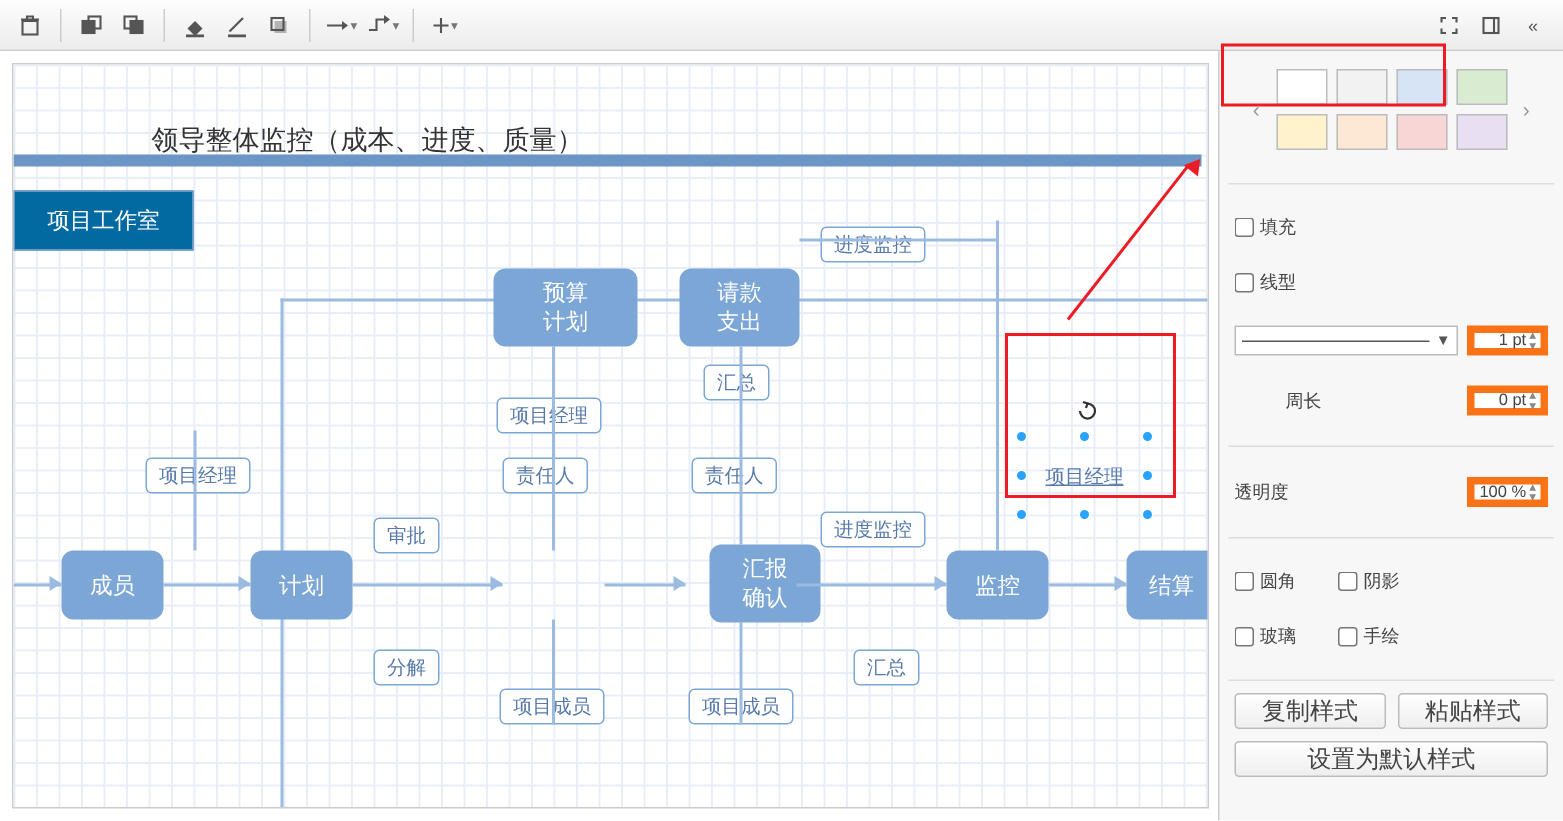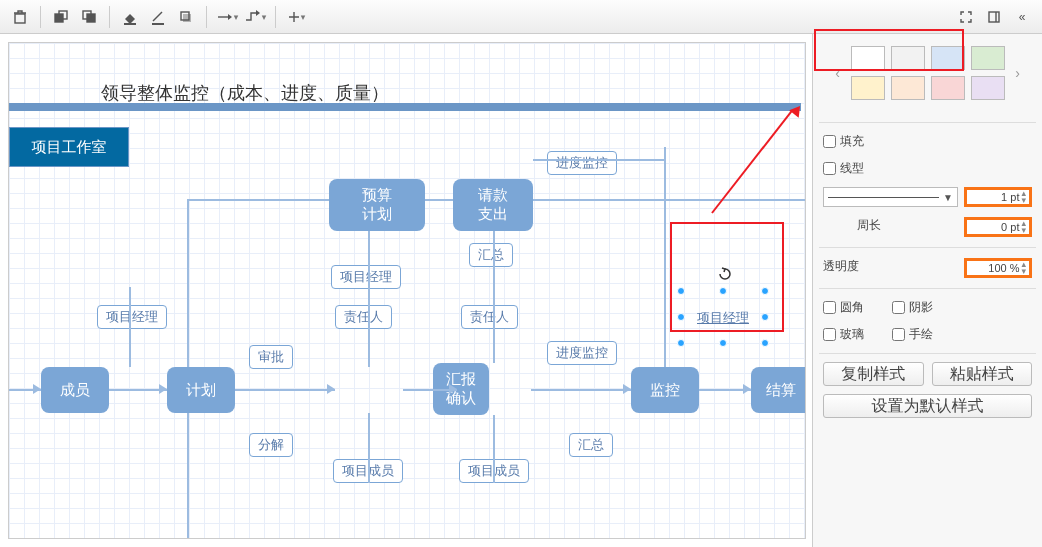--- a/index.html
+++ b/index.html
@@ -61,25 +61,25 @@
 .tabs { display:flex; border-bottom:1px solid #ddd; }
 .tab { flex:1; text-align:center; padding:7px 0; background:#f7f7f7; cursor:pointer; border-right:1px solid #ddd; }
 .tab:last-child { border-right:none; }
 .tab.active { background:#e3e3e3; }
 
 .swatch-row { display:flex; align-items:center; justify-content:center; gap:6px; padding:12px 4px 6px; }
 .swatch { width:34px; height:24px; border:1px solid #bbb; cursor:pointer; }
 .nav-arrow { width:14px; color:#999; cursor:pointer; text-align:center; font-size:14px; }
 
 .panel-body { padding:8px 10px; }
-.prop-row { display:flex; align-items:flex-start; margin:10px 0; gap:6px; }
+.prop-row { display:flex; align-items:center; margin:20px 0; gap:6px; }
 .prop-row label { display:flex; align-items:center; gap:4px; }
 .prop-row input[type="checkbox"] { margin:0; }
 .spacer-flex { flex:1; }
-.num-box { width:68px; height:20px; border:3px solid #f97316; background:#fff; font-size:11px; text-align:right; padding:0 3px; display:flex; align-items:center; justify-content:flex-end; }
+.num-box { width:54px; height:20px; border:5px solid #f97316; background:#fff; font-size:11px; text-align:right; padding:0 3px; display:flex; align-items:center; justify-content:flex-end; }
 .line-style { flex:1; height:20px; border:1px solid #bbb; background:#fff; display:flex; align-items:center; padding:0 4px; }
 .line-style .line-preview { flex:1; height:1px; background:#555; }
 .line-style .dd { margin-left:4px; color:#555; font-size:10px; }
 .hr { height:1px; background:#ddd; margin:8px -4px; }
 
 .btn-row { display:flex; gap:8px; margin-top:8px; }
 .btn { flex:1; height:24px; border:1px solid #bbb; background:linear-gradient(#fff,#eee); border-radius:3px; display:flex; align-items:center; justify-content:center; cursor:pointer; font-size:16px; }
 .btn-wide { width:100%; }
 
 
@@ -186,21 +186,21 @@
   <div class="label-box" style="left:88px; top:262px;">项目经理</div>
   <div class="label-box" style="left:322px; top:222px;">项目经理</div>
   <div class="label-box" style="left:326px; top:262px;">责任人</div>
   <div class="label-box" style="left:452px; top:262px;">责任人</div>
   <div class="label-box" style="left:460px; top:200px;">汇总</div>
   <div class="label-box" style="left:240px; top:302px;">审批</div>
   <div class="label-box" style="left:538px; top:298px;">进度监控</div>
 
   <div class="node" style="left:32px; top:324px; width:68px; height:46px;">成员</div>
   <div class="node" style="left:158px; top:324px; width:68px; height:46px;">计划</div>
-  <div class="node" style="left:424px; top:320px; width:56px; height:52px; white-space:pre-line;">汇报
+  <div class="node" style="left:464px; top:320px; width:74px; height:52px; white-space:pre-line;">汇报
 确认</div>
   <div class="node" style="left:622px; top:324px; width:68px; height:46px;">监控</div>
   <div class="node" style="left:742px; top:324px; width:60px; height:46px; border-radius:8px 0 0 8px;">结算</div>
 
   <div class="label-box" style="left:240px; top:390px;">分解</div>
   <div class="label-box" style="left:560px; top:390px;">汇总</div>
   <div class="label-box" style="left:324px; top:416px;">项目成员</div>
   <div class="label-box" style="left:450px; top:416px;">项目成员</div>
 
   <div class="edge edge-h" style="left:0; top:346px; width:32px;"></div>

